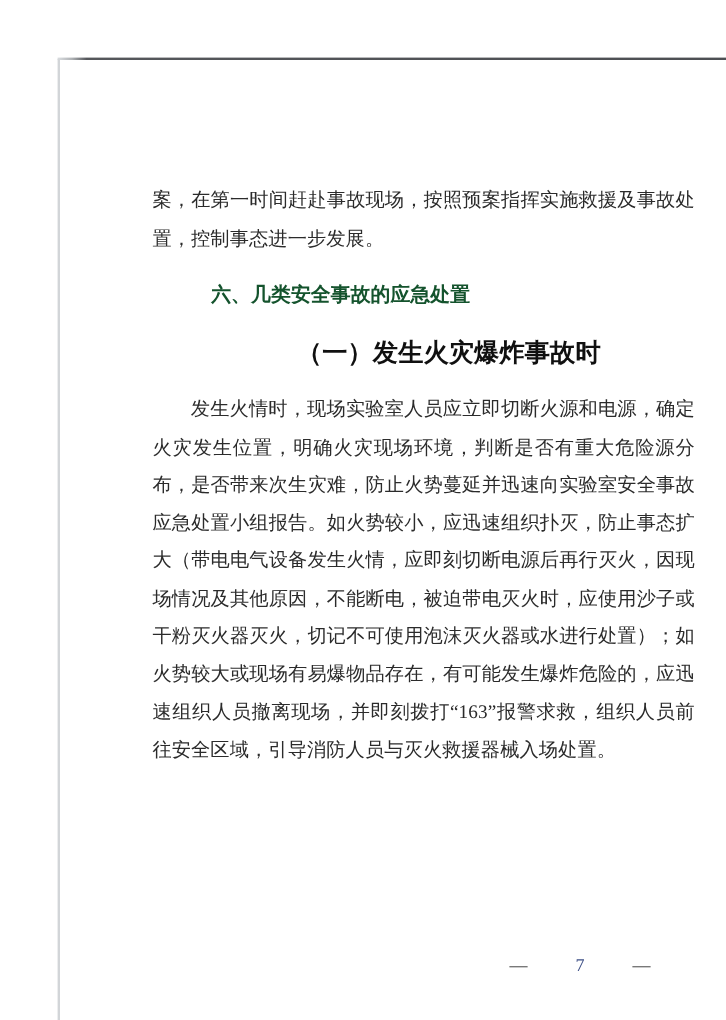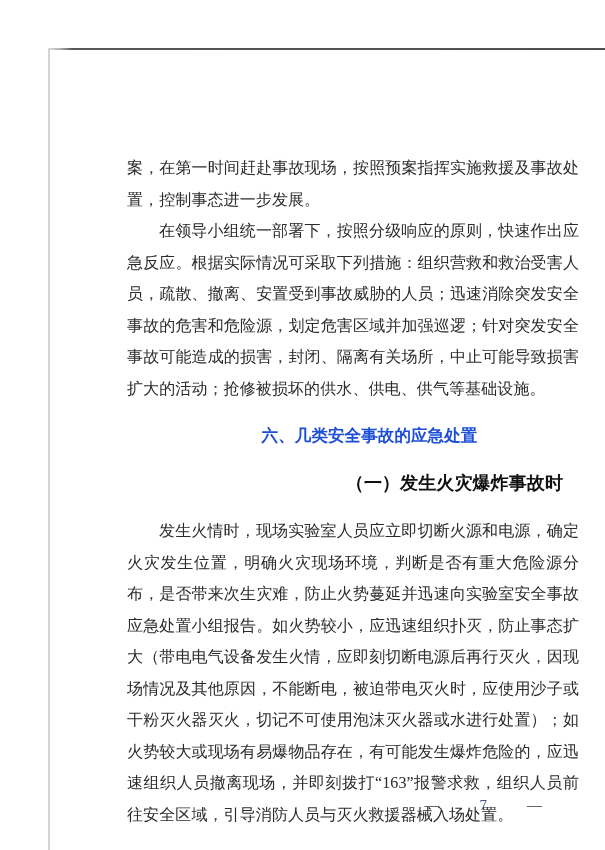--- a/index.html
+++ b/index.html
@@ -31,27 +31,27 @@
   .doc {
     position: absolute; left: 79px; top: 104px; width: 452px;
     font-size: 16px; line-height: 31.5px; color: #2b2b2b;
     text-align: justify; text-justify: inter-ideograph;
     letter-spacing: 0.1px;
   }
   .doc p { margin: 0; }
   .indent { text-indent: 2em; }
   .section-heading {
     font-family: "Liberation Sans", "DejaVu Sans", sans-serif;
-    font-weight: 600; font-size: 16.5px; color: #1d4ed8;
-    text-indent: 2em; line-height: 31.5px; text-align: center;
+    font-weight: 600; font-size: 16.5px; color: #14532d;
+    text-indent: 2em; line-height: 31.5px; text-align: left;
   }
   .subsection-heading {
     font-family: "Liberation Serif", "DejaVu Serif", serif;
-    font-weight: 700; font-size: 18px; color: #101010;
-    text-indent: 2em; line-height: 31.5px; text-align: right;
+    font-weight: 700; font-size: 21px; color: #101010;
+    text-indent: 2em; line-height: 31.5px; text-align: center;
   }
   .page-footer {
     position: absolute; top: 749px; left: 79px; width: 432px;
     text-align: right; font-size: 15px; color: #343434;
     letter-spacing: 1px;
   }
   .page-footer .dash { color: #2f2f2f; }
   .page-footer .num { color: #3d4f86; padding: 0 7px; }
 </style>
 </head>
@@ -59,21 +59,20 @@
 
 <div>
 
   <div class="edge-top"></div>
   <div class="edge-left"></div>
   <div class="edge-right"></div>
   <div class="edge-bottom"></div>
 
   <div class="doc">
     <p>案，在第一时间赶赴事故现场，按照预案指挥实施救援及事故处置，控制事态进一步发展。</p>
-    <p class="indent">在领导小组统一部署下，按照分级响应的原则，快速作出应急反应。根据实际情况可采取下列措施：组织营救和救治受害人员，疏散、撤离、安置受到事故威胁的人员；迅速消除突发安全事故的危害和危险源，划定危害区域并加强巡逻；针对突发安全事故可能造成的损害，封闭、隔离有关场所，中止可能导致损害扩大的活动；抢修被损坏的供水、供电、供气等基础设施。</p>
     <h2 class="section-heading">六、几类安全事故的应急处置</h2>
     <h3 class="subsection-heading">（一）发生火灾爆炸事故时</h3>
     <p class="indent">发生火情时，现场实验室人员应立即切断火源和电源，确定火灾发生位置，明确火灾现场环境，判断是否有重大危险源分布，是否带来次生灾难，防止火势蔓延并迅速向实验室安全事故应急处置小组报告。如火势较小，应迅速组织扑灭，防止事态扩大（带电电气设备发生火情，应即刻切断电源后再行灭火，因现场情况及其他原因，不能断电，被迫带电灭火时，应使用沙子或干粉灭火器灭火，切记不可使用泡沫灭火器或水进行处置）；如火势较大或现场有易爆物品存在，有可能发生爆炸危险的，应迅速组织人员撤离现场，并即刻拨打“163”报警求救，组织人员前往安全区域，引导消防人员与灭火救援器械入场处置。</p>
   </div>
 
   <div class="page-footer">
     <span class="dash">—</span><span class="num">7</span><span class="dash">—</span>
   </div>
 
 </div>

